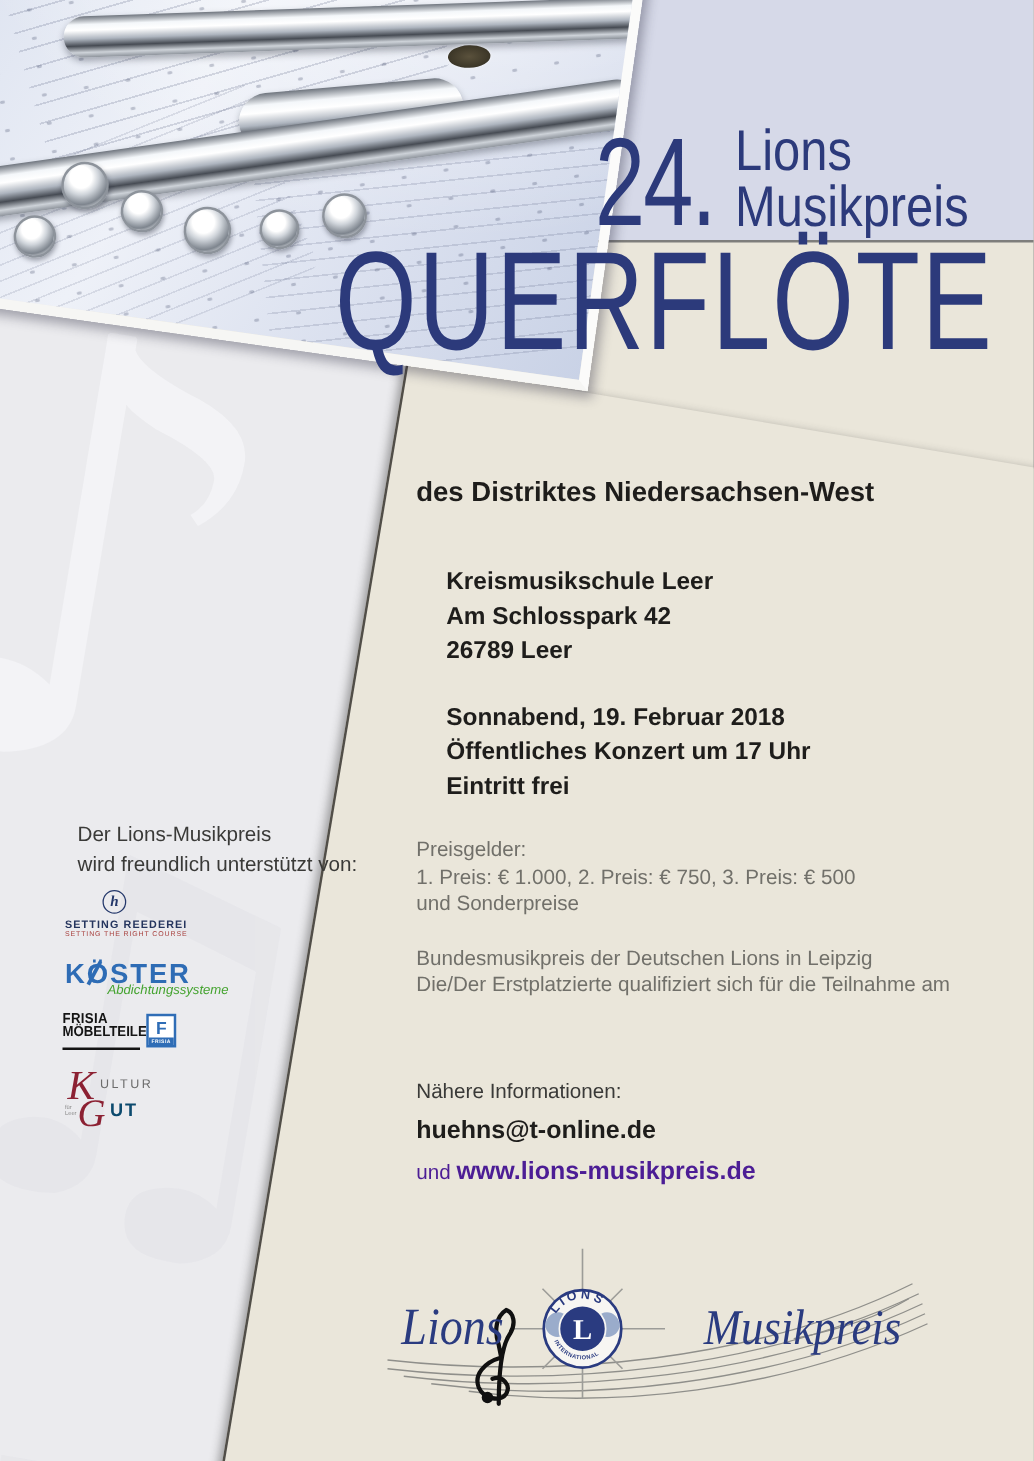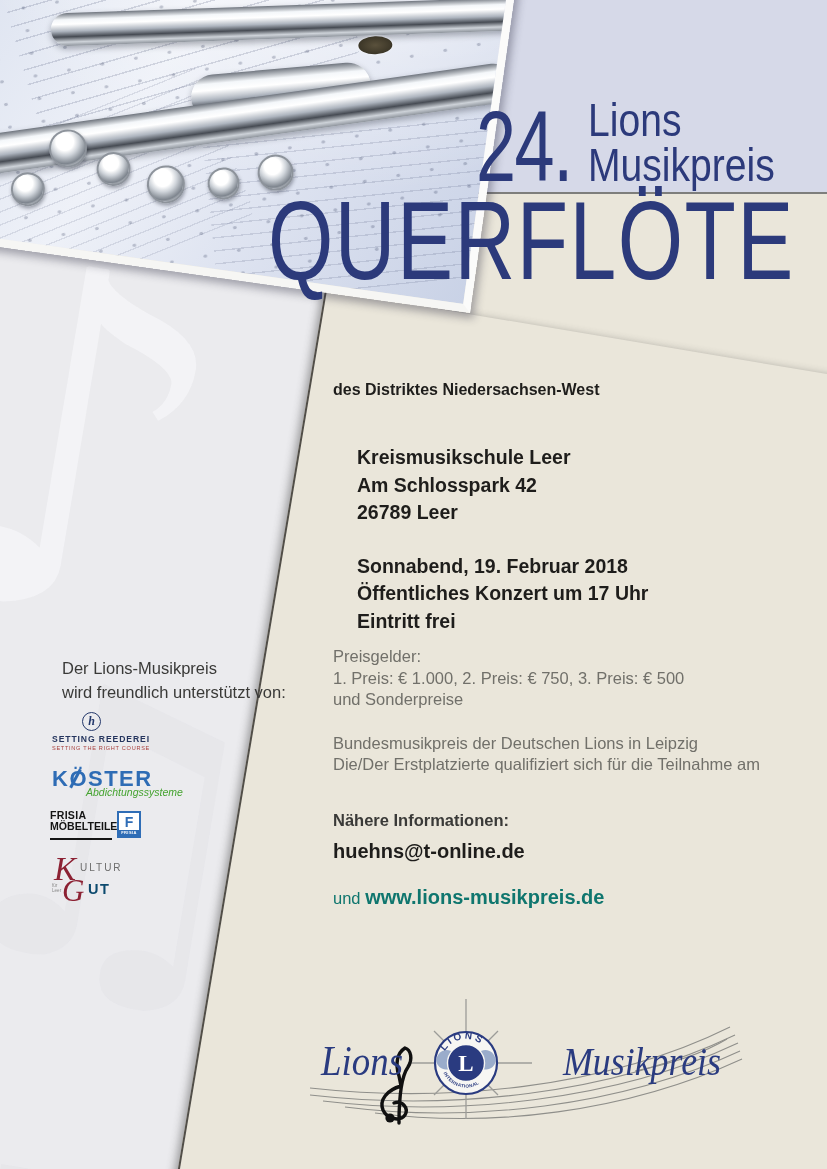--- a/index.html
+++ b/index.html
@@ -54,30 +54,30 @@
   .f-badge .fb{position:absolute;left:0;bottom:0;width:100%;height:6px;background:#2f6db6;color:#fff;font-size:4px;font-weight:bold;text-align:center;line-height:6px;letter-spacing:.4px;}
   .kultur{position:absolute;left:52px;top:853px;width:130px;height:55px;}
   .kg-k{position:absolute;left:2px;top:0;font-family:"Liberation Serif",serif;font-style:italic;font-size:33px;line-height:1;color:#8c2133;}
   .kg-ultur{position:absolute;left:28px;top:9px;font-size:10px;letter-spacing:2px;color:#6c6c6c;}
   .kg-note{position:absolute;left:0px;top:30px;font-size:4.6px;line-height:5px;color:#8a8a8a;}
   .kg-g{position:absolute;left:10px;top:22px;font-family:"Liberation Serif",serif;font-style:italic;font-size:31px;line-height:1;color:#8c2133;}
   .kg-ut{position:absolute;left:36px;top:28px;font-size:14.5px;letter-spacing:1.5px;font-weight:bold;color:#0c4a6e;}
 
   
   .rcol{position:absolute;left:333px;top:381px;width:470px;color:#1e1d1b;}
-  .subtitle{font-size:16px;font-weight:bold;}
+  .subtitle{font-size:22px;font-weight:bold;}
   .blk-b{font-size:19.5px;font-weight:bold;line-height:27.5px;margin-left:24px;}
   .blk-g{font-size:16.5px;line-height:21.5px;color:#71706a;}
   .mt-venue{margin-top:45px;}
   .mt-event{margin-top:26px;}
-  .mt-prize{margin-top:11px;}
+  .mt-prize{margin-top:27px;}
   .mt-qual{margin-top:22px;}
-  .info-label{margin-top:35px;font-size:16.5px;color:#3a3a38;font-weight:bold;}
+  .info-label{margin-top:64px;font-size:16.5px;color:#3a3a38;}
   .email{margin-top:10px;font-size:20px;font-weight:bold;}
-  .web{margin-top:23px;font-size:16.5px;color:#0f766e;}
+  .web{margin-top:10px;font-size:16.5px;color:#4c1d95;}
   .web b{font-size:20px;}
 
   
   .footer-logo{position:absolute;left:305px;top:985px;width:450px;height:170px;}
 </style>
 </head>
 <body>
 
 <div class="page">
 

